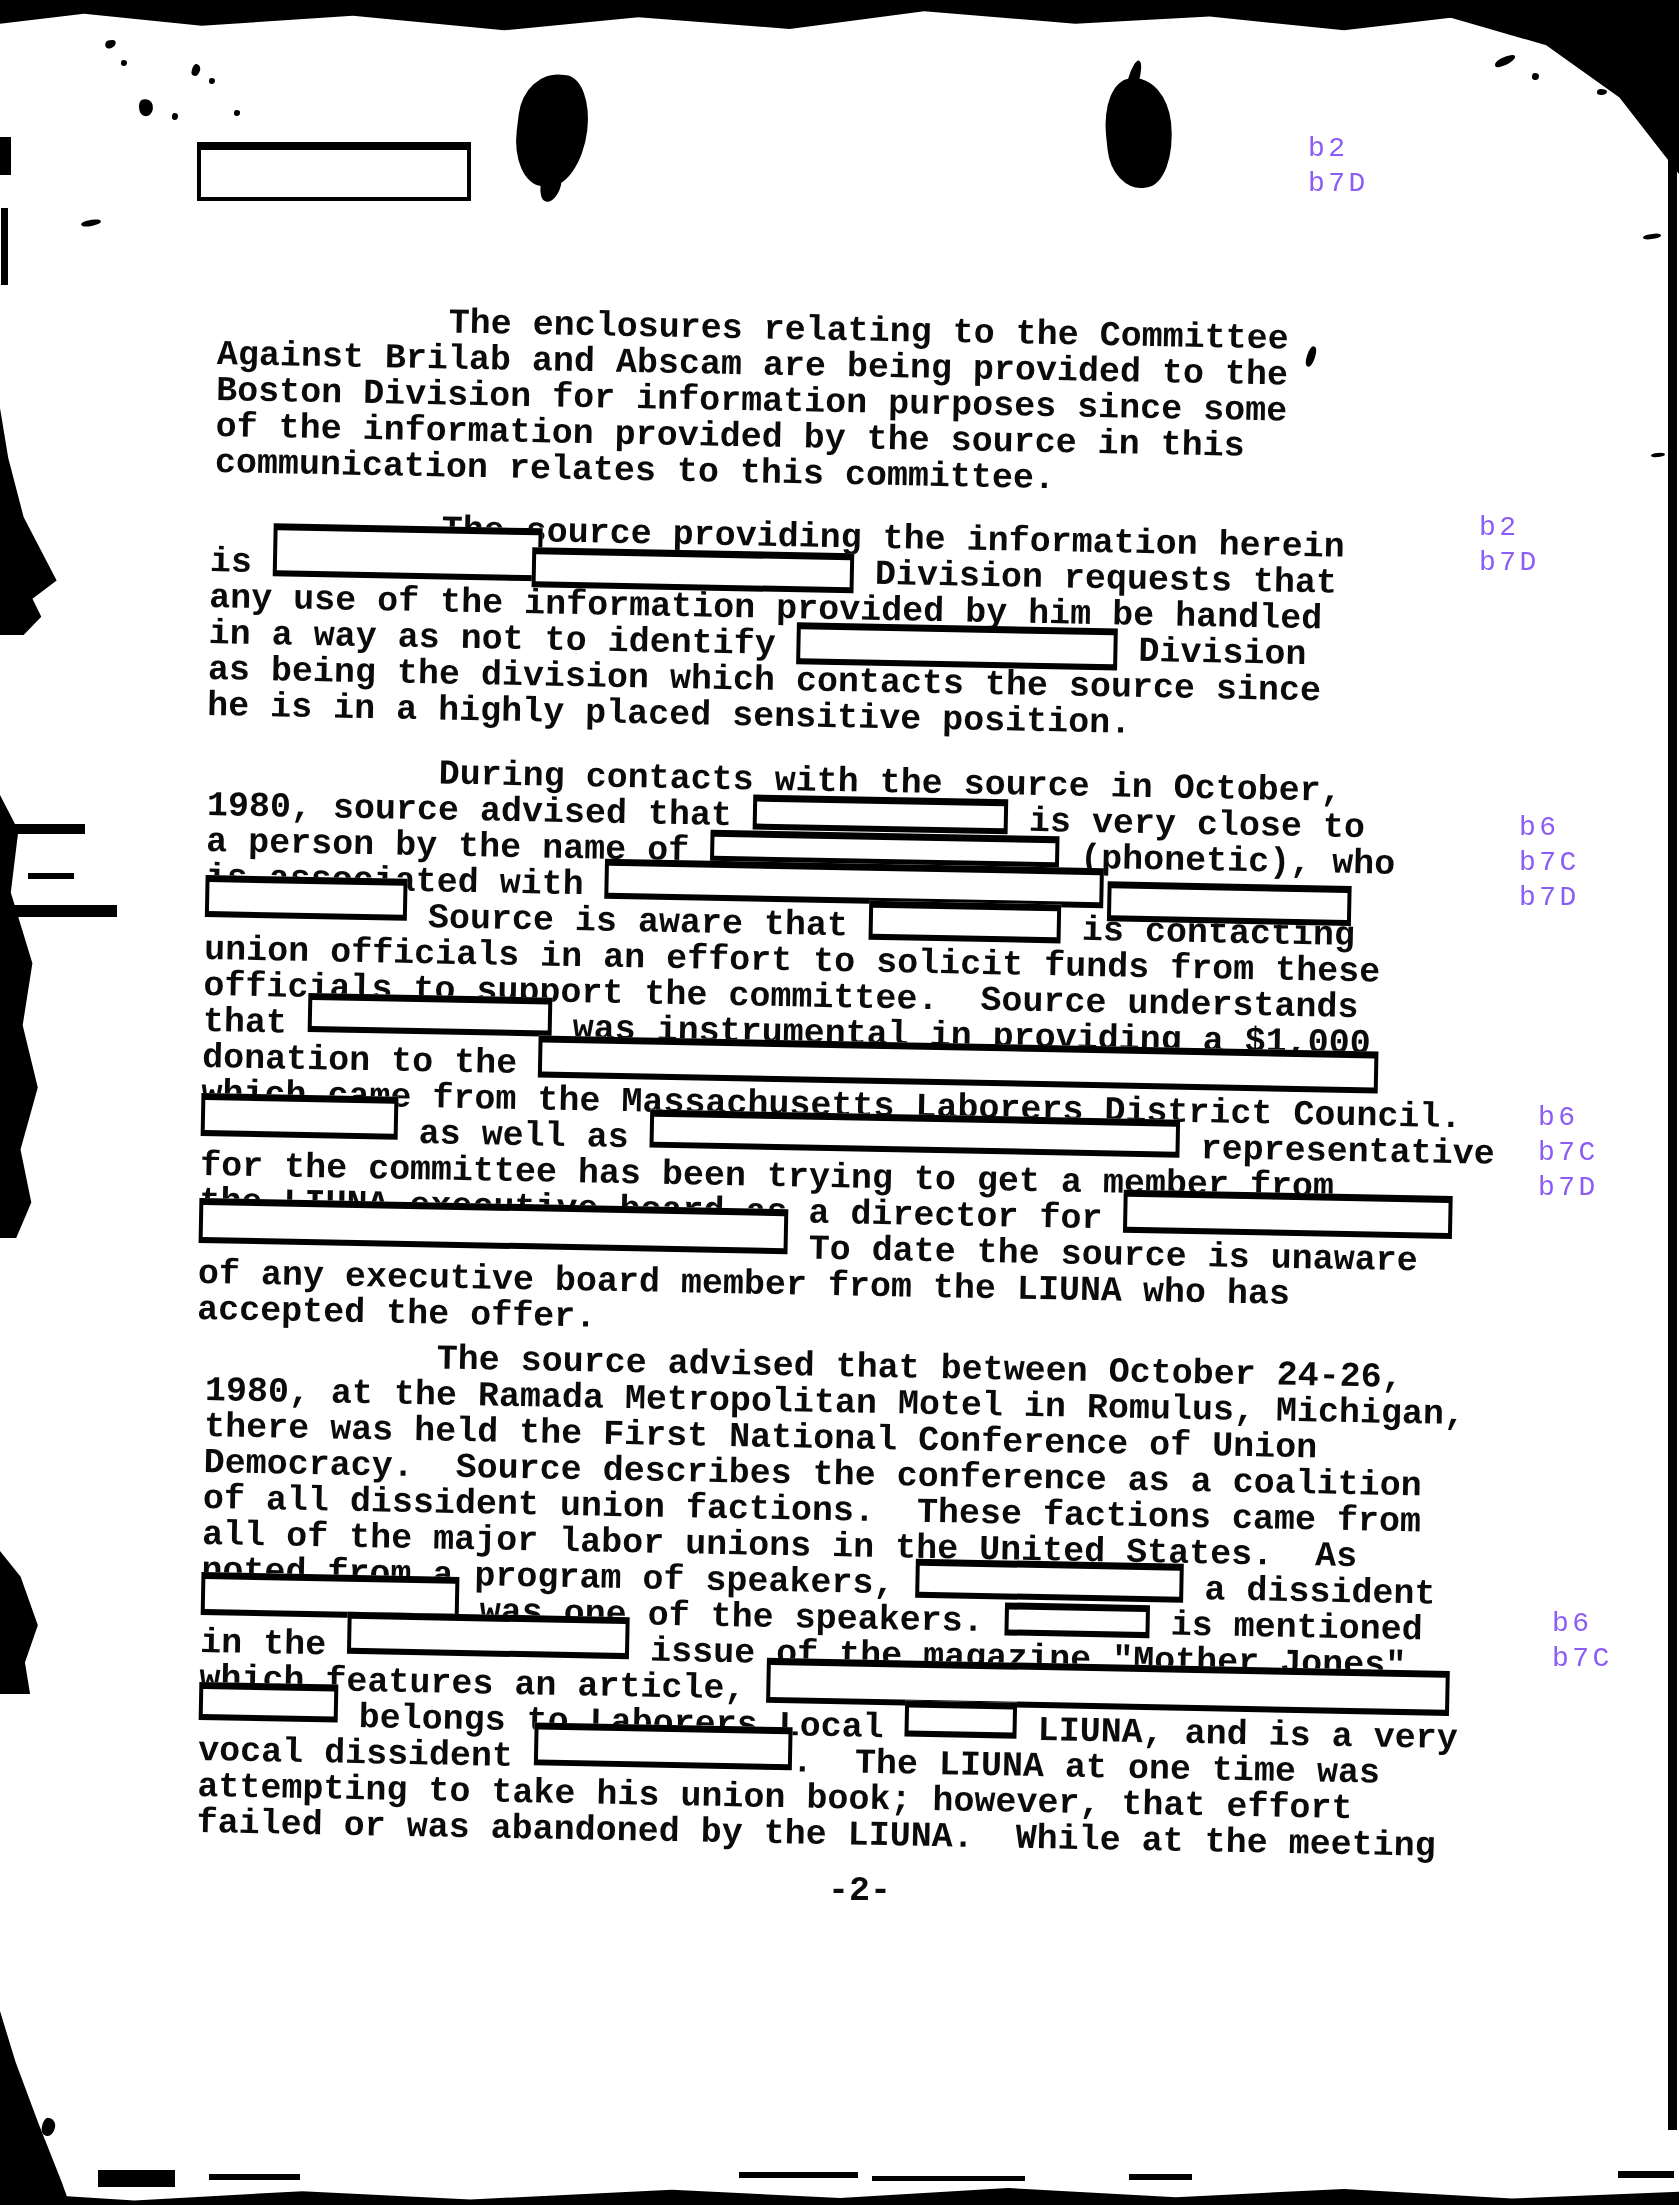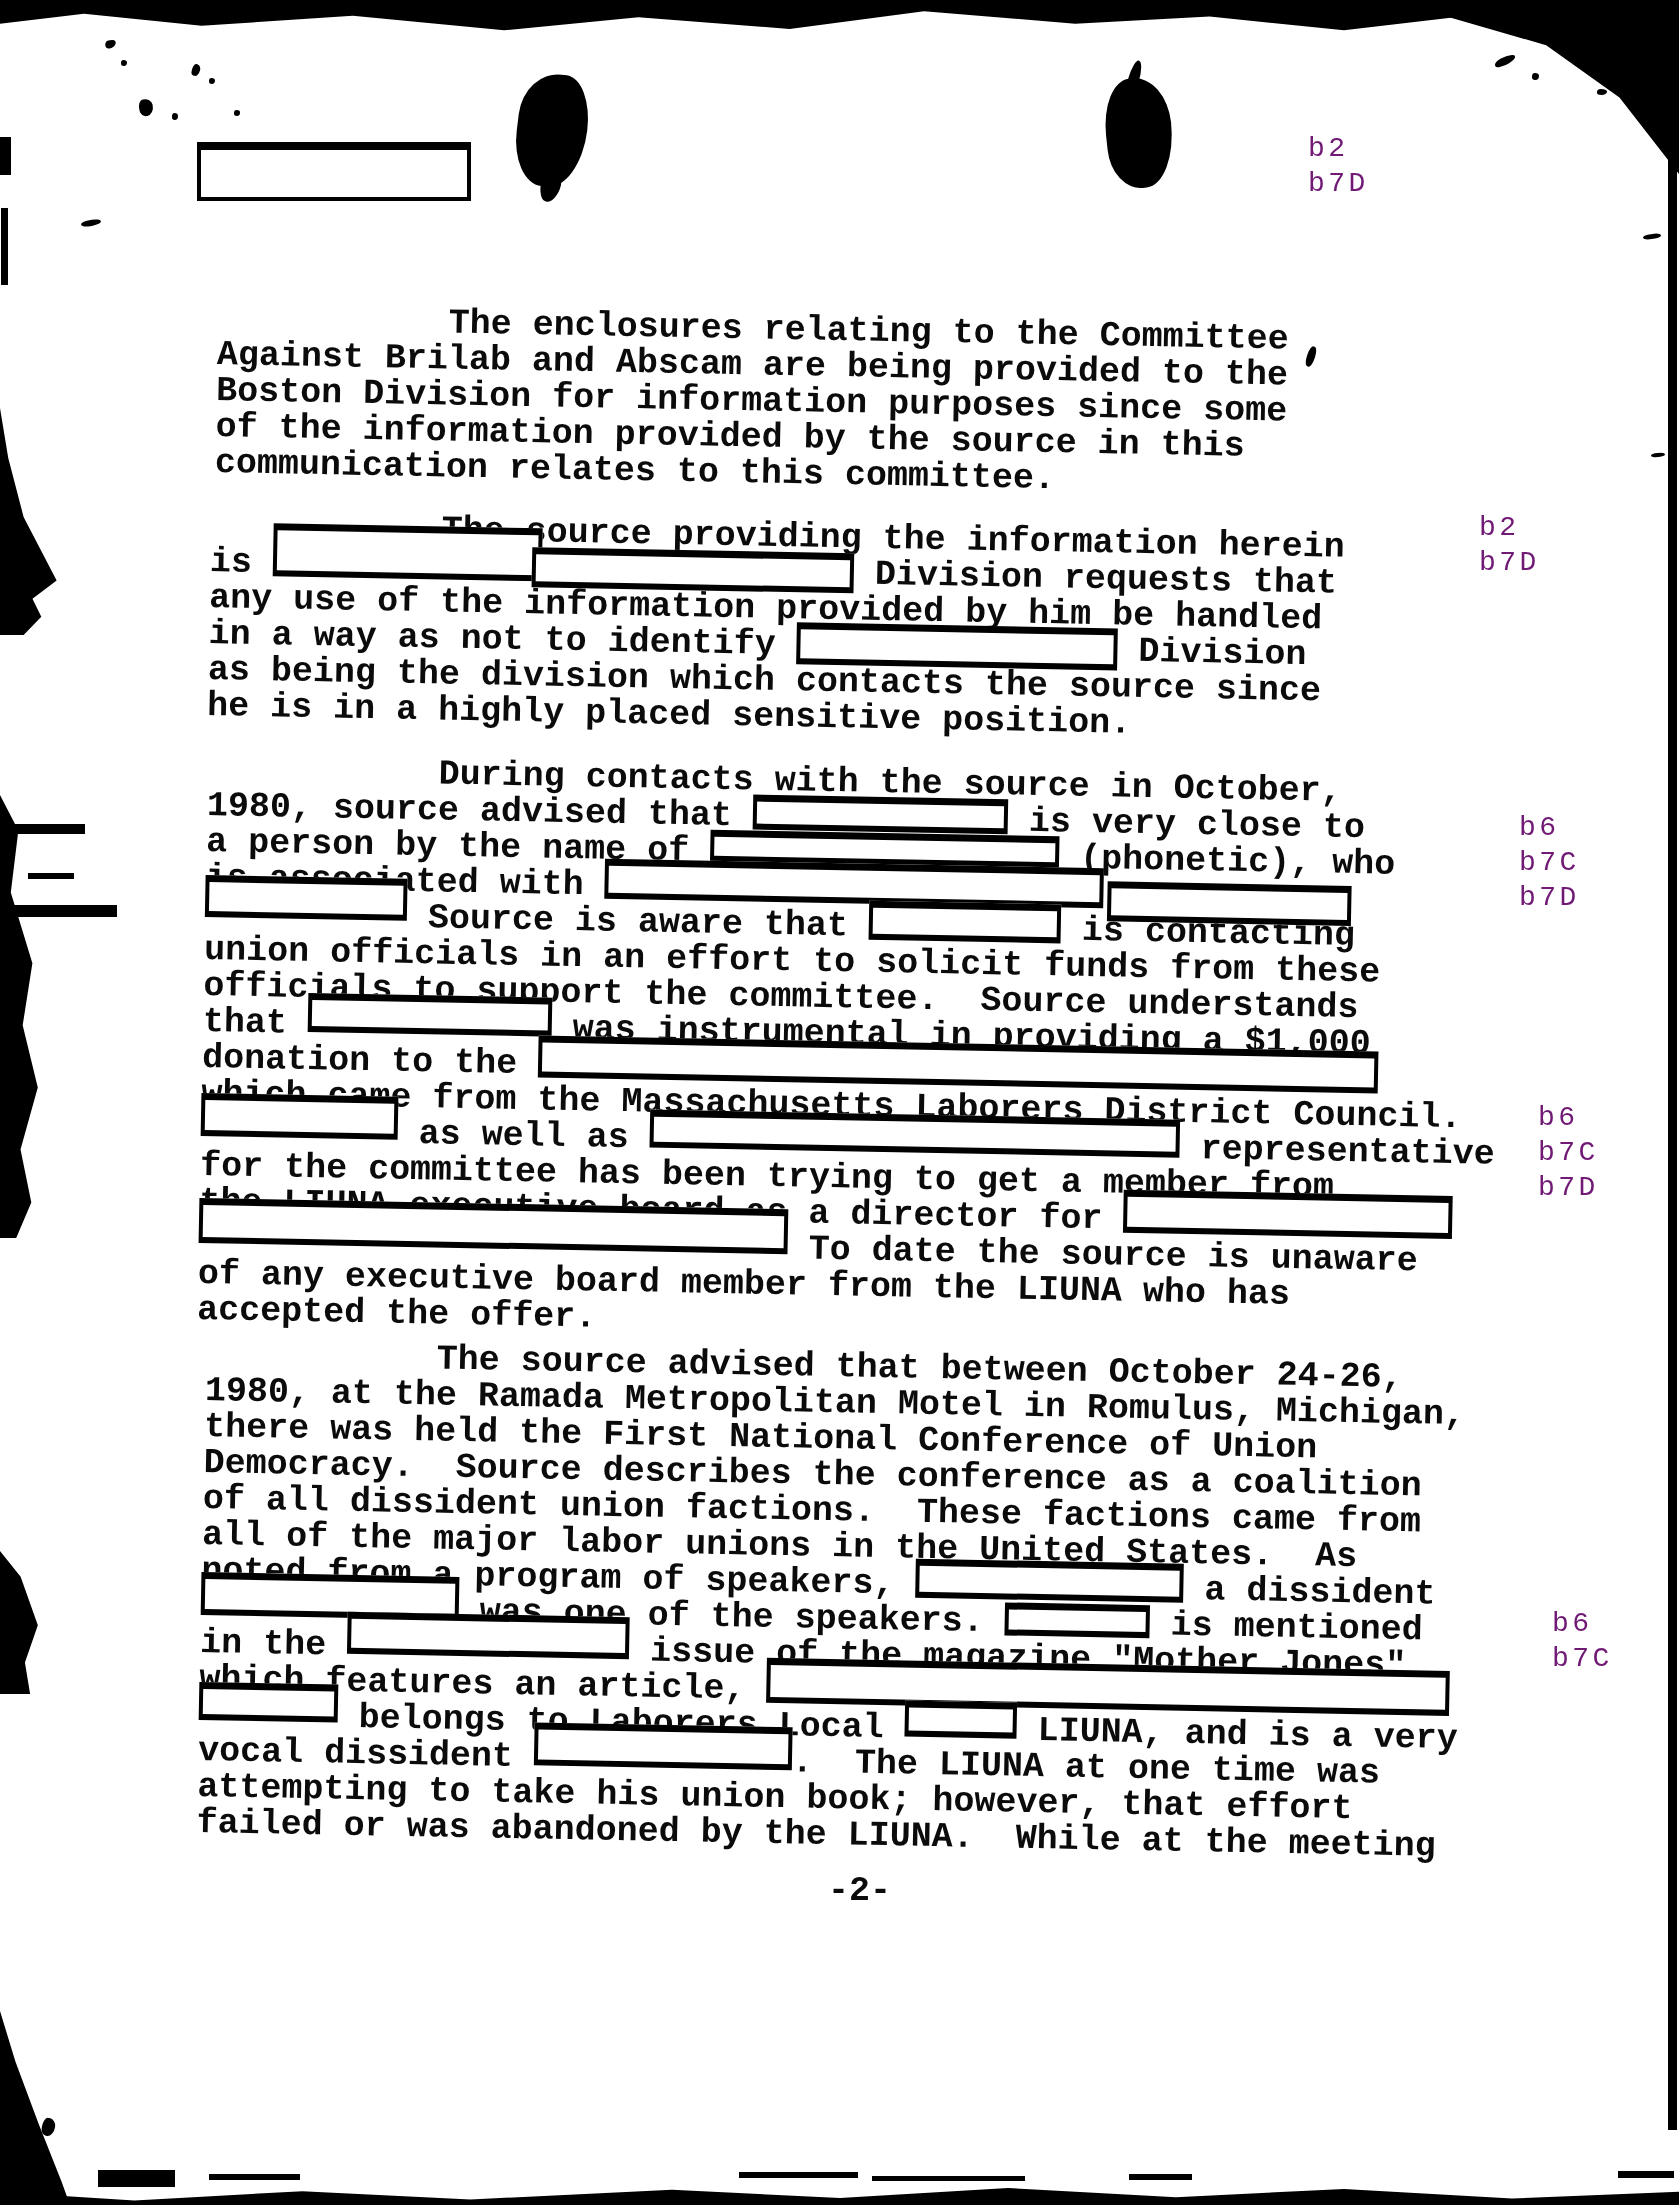--- a/index.html
+++ b/index.html
@@ -37,21 +37,21 @@
   .rspacer{display:inline-block;height:0.7px;}
   
   .empty-redaction{
     position:absolute;left:197px;top:142px;width:274px;height:59px;
     background:#fff;border:4.9px solid #000;border-top-width:8.4px;box-sizing:border-box;
   }
   
   .ann{
     position:absolute;
     font-weight:400;font-size:28px;line-height:35px;
-    color:#701a75;letter-spacing:3.5px;white-space:pre;
+    color:#8b5cf6;letter-spacing:3.5px;white-space:pre;
   }
   .page-number{
     position:absolute;left:828px;top:1871px;
     font-weight:700;font-size:35px;color:#0b0b0b;
   }
   
   .art{position:absolute;background:#000;}
   .blob1{left:517px;top:74px;width:70px;height:113px;border-radius:58% 42% 52% 48% / 42% 50% 58% 50%;transform:rotate(7deg);}
   .blob1-tail{left:540px;top:174px;width:19.5px;height:28px;border-radius:40% 60% 55% 45%/30% 30% 70% 70%;transform:rotate(14deg);}
   .blob2{left:1106px;top:78px;width:66px;height:110px;border-radius:46% 54% 50% 50% / 52% 46% 60% 40%;transform:rotate(-6deg);}

